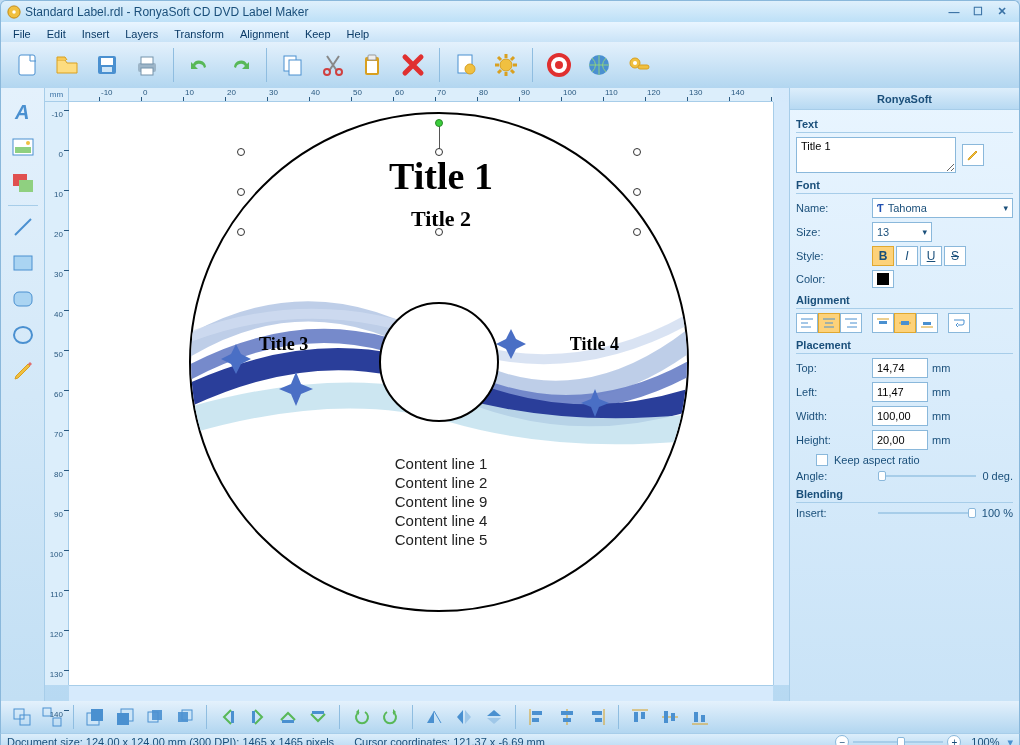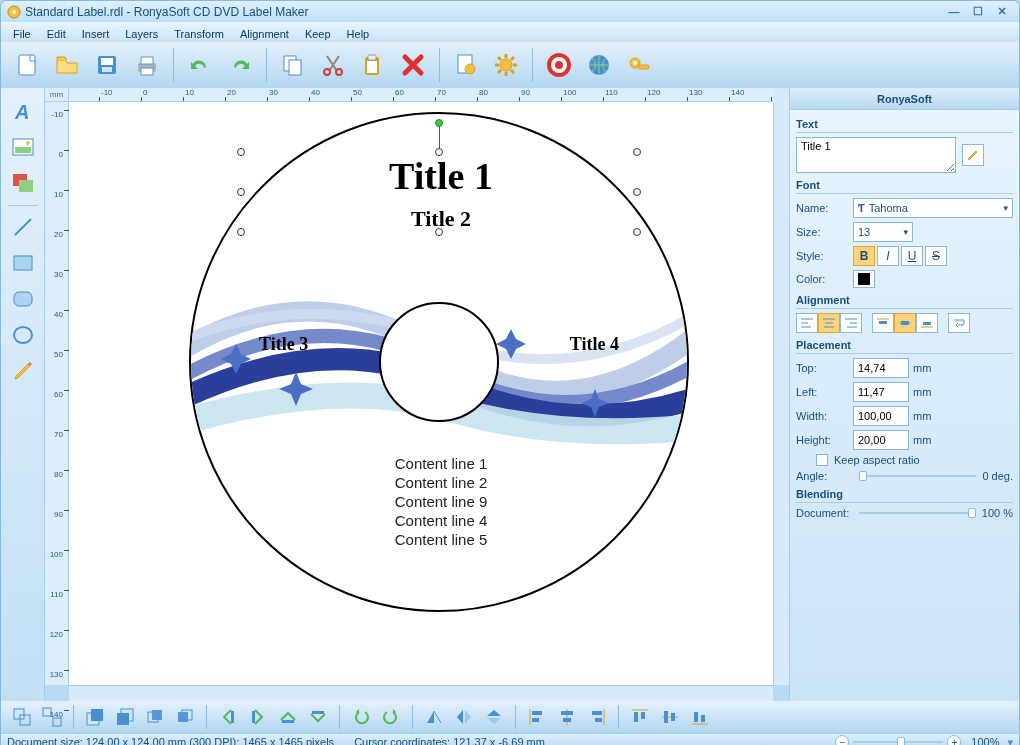--- a/index.html
+++ b/index.html
@@ -55,21 +55,21 @@
 .sel-handle { position:absolute; width:8px; height:8px; border:1px solid #333; background:#fff; border-radius:50%; z-index:8; }
 .rot-handle { position:absolute; width:8px; height:8px; background:#3bcd3b; border:1px solid #2a8a2a; border-radius:50%; z-index:8; }
 .rot-line { position:absolute; width:1px; background:#555; z-index:7; }
 
 
 .rightpanel { width:230px; background: linear-gradient(#e9f5ff, #c9e3f7); border-left:1px solid #a7cde9; display:flex; flex-direction:column; font-size:11px; color:#1a4f7a; }
 .rp-title { height:22px; background: linear-gradient(#ddeefb, #b7d9f2); text-align:center; font-weight:bold; line-height:22px; border-bottom:1px solid #a7cde9; }
 .rp-body { flex:1; overflow:hidden; padding:2px 6px 6px 6px; }
 .sect-h { font-weight:bold; color:#1a4f7a; margin:6px 0 4px 0; border-bottom:1px solid #a7cde9; padding-bottom:2px; }
 .row { display:flex; align-items:center; margin:4px 0; }
-.row .lbl { width:57px; }
+.row .lbl { width:76px; }
 .row .val { flex:1; }
 .txt-area { width:160px; height:36px; border:1px solid #8ab8db; background:#fff; padding:2px 4px; font-size:11px; }
 .minibox { width:56px; height:20px; border:1px solid #8ab8db; background:#fff; padding:1px 4px; font-size:11px; }
 .combo { display:flex; align-items:center; border:1px solid #8ab8db; background:#fff; height:20px; padding:0 4px; cursor:pointer; }
 .combo .dd { margin-left:auto; font-size:9px; color:#1a4f7a; }
 .colorbox { width:22px; height:18px; border:1px solid #8ab8db; background:#fff; display:flex; align-items:center; justify-content:center; cursor:pointer; }
 .colorbox .sw { width:12px; height:12px; background:#000; }
 .stylebtns { display:flex; gap:2px; }
 .sq { width:22px; height:20px; border:1px solid #8ab8db; background:#fff; display:flex; align-items:center; justify-content:center; cursor:pointer; font-family: 'Times New Roman', serif; font-size:12px; }
 .sq.on { background:#fdd27a; border-color:#e0a830; }
@@ -562,21 +562,21 @@
       <div class="row">
           <span class="lbl">Angle:</span>
           <div class="slider">
             <div class="thumb" style="left:0"></div>
           </div>
           <span>0 deg.</span>
         </div>
 
       <div class="sect-h">Blending</div>
       <div class="row">
-          <span class="lbl">Document:</span>
+          <span class="lbl">Insert:</span>
           <div class="slider">
             <div class="thumb" style="right:0"></div>
           </div>
           <span>100 %</span>
         </div>
     </div>
   </div>
 </div>
 
 <div class="bottomtoolbar">

